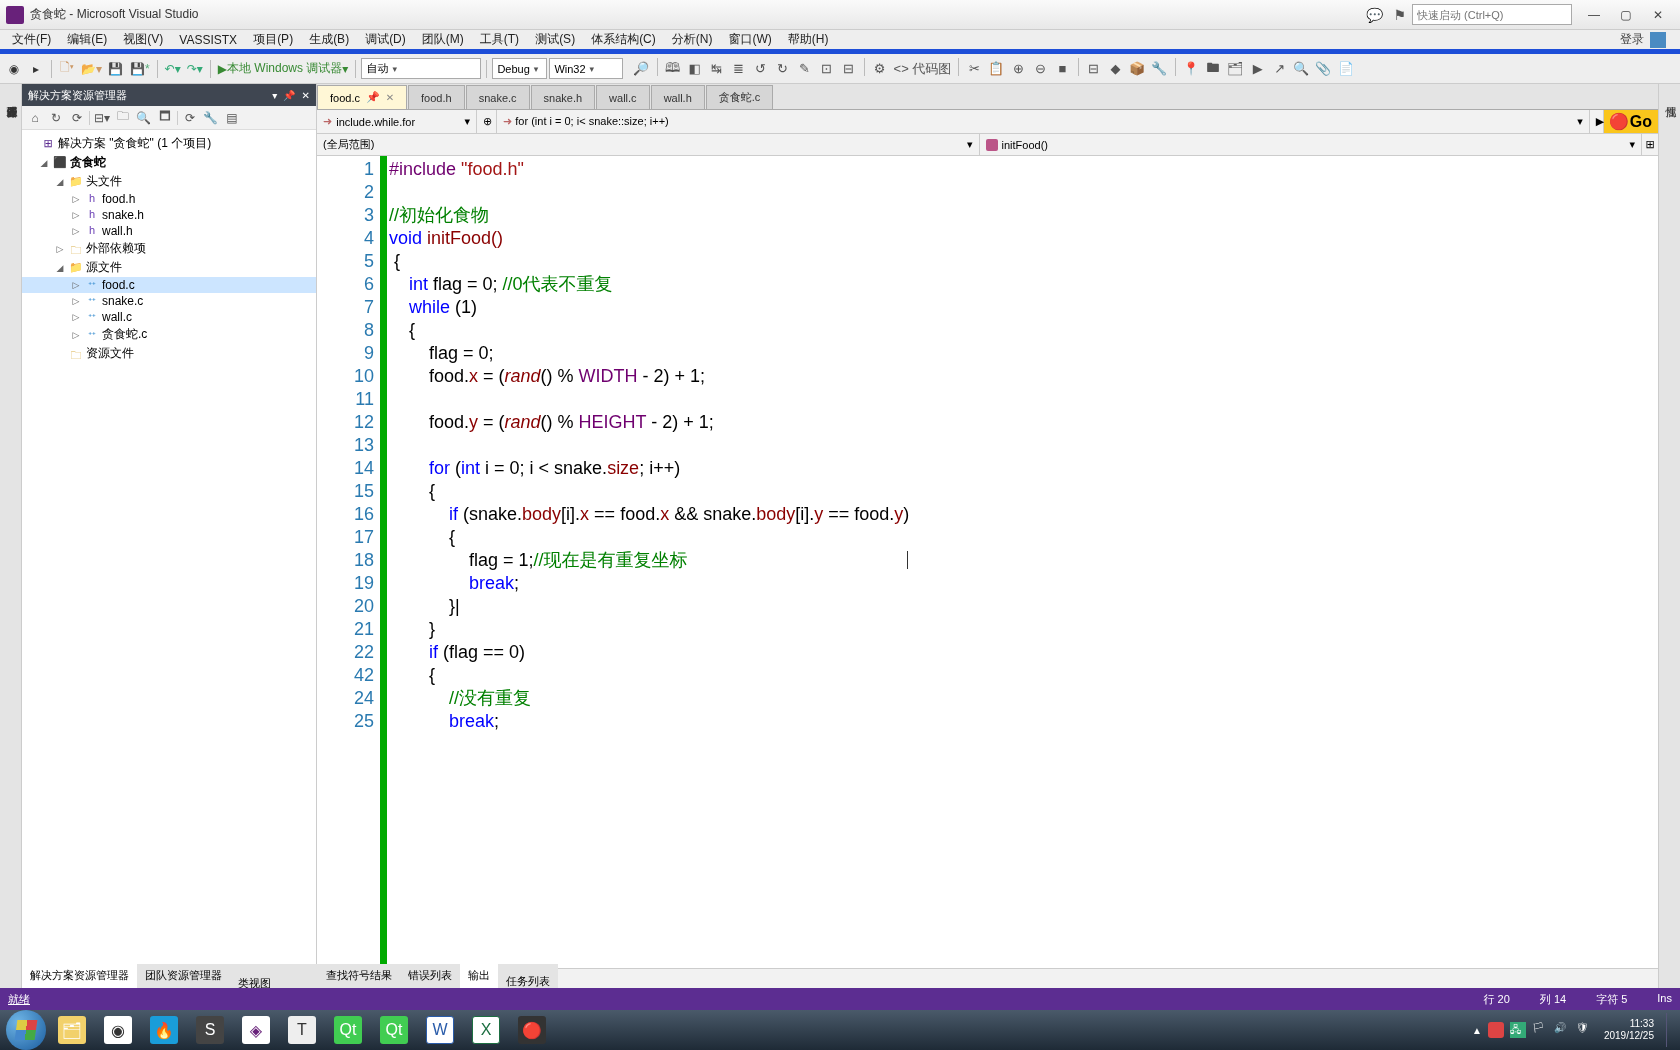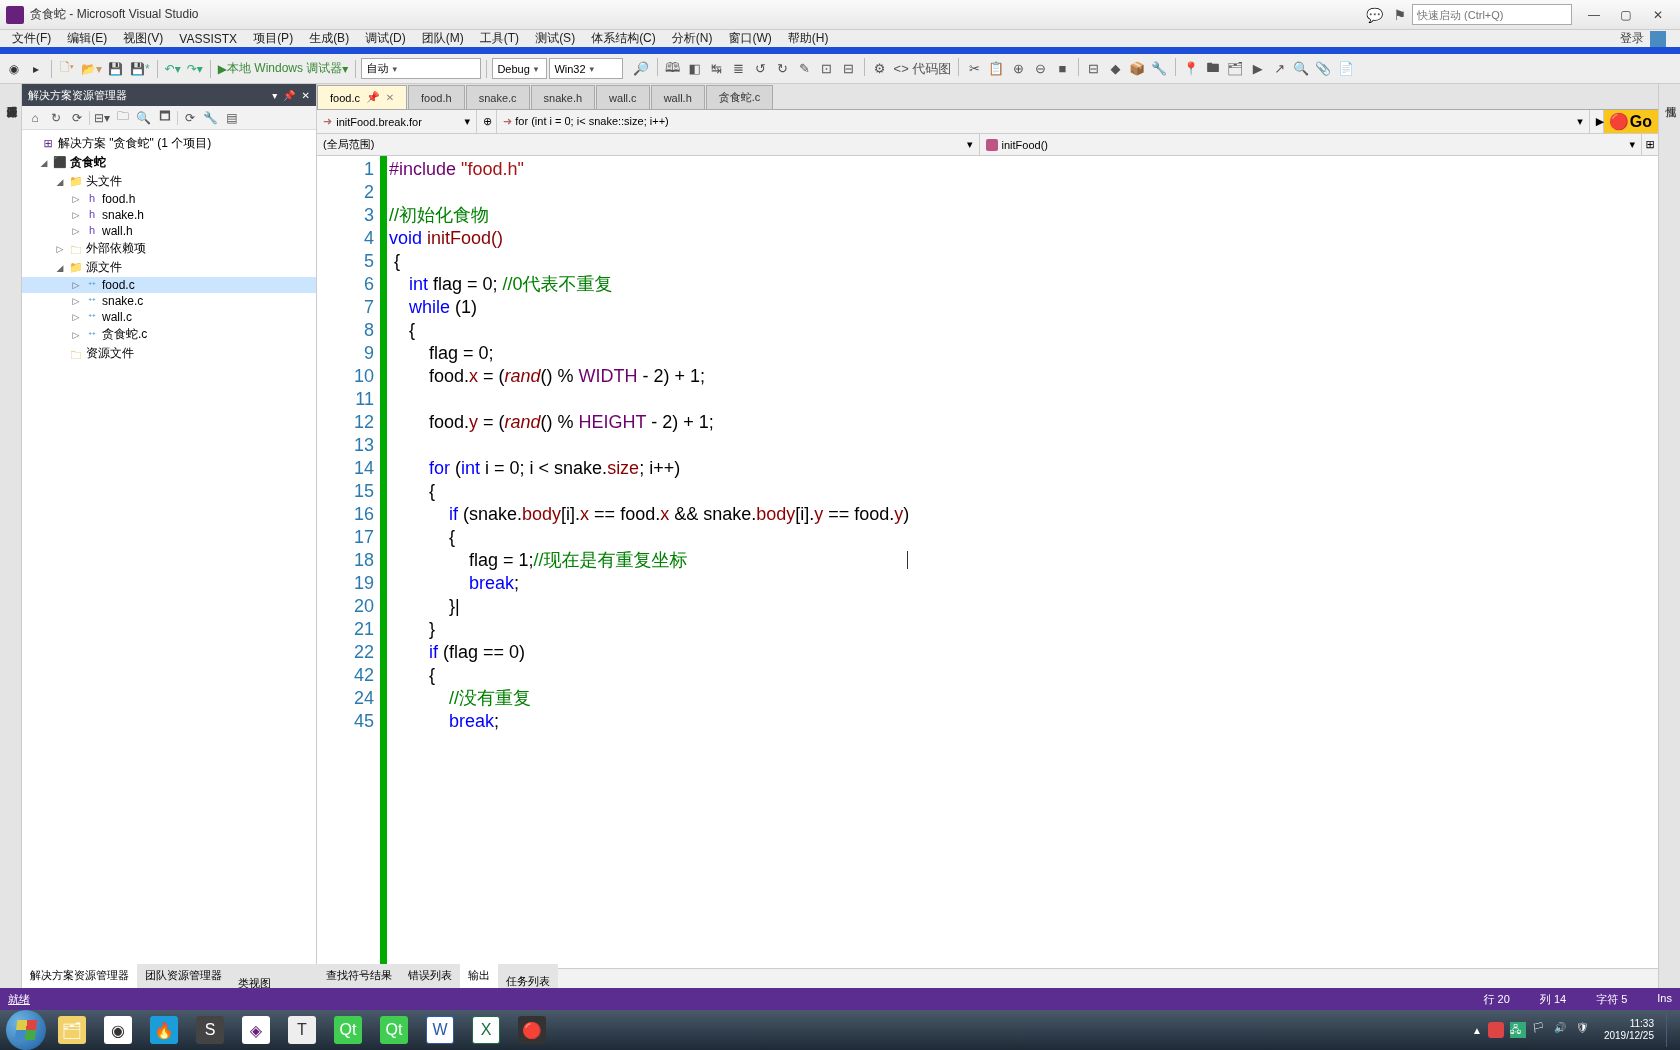--- a/index.html
+++ b/index.html
@@ -9,21 +9,21 @@
 .titlebar { height: 30px; background: linear-gradient(#fafafa,#e8e8e8); display: flex; align-items: center; padding: 0 6px; border-bottom: 1px solid #ccc; }
 .titlebar .vs-icon { width: 18px; height: 18px; background: #68217a; margin-right: 6px; border-radius: 2px; }
 .titlebar .title { font-size: 12px; color: #333; flex: 0 0 auto; }
 .titlebar .spacer { flex: 1; }
 .titlebar .sys-icons { display:flex; gap:10px; align-items:center; }
 .titlebar .sys-icons span { font-size:14px; color:#555; }
 .titlebar .qs { width:160px; height:21px; border:1px solid #aaa; font-size:11px; padding:0 4px; margin:0 6px; }
 .titlebar .win-btn { width:32px; height:24px; display:flex; align-items:center; justify-content:center; font-size:12px; color:#444; }
 
 
-.menubar { height: 24px; background: #eee; display: flex; align-items: center; padding: 0 4px; border-bottom:7px solid #1d4ed8; }
+.menubar { height: 24px; background: #eee; display: flex; align-items: center; padding: 0 4px; border-bottom:5px solid #1d4ed8; }
 .menubar .mi { font-size: 12px; padding: 2px 8px; color: #222; cursor: default; }
 .menubar .login { margin-left:auto; font-size:12px; padding:2px 10px; color:#444; display:flex; align-items:center; gap:6px; }
 .menubar .login .sq { width:16px;height:16px;background:#4a8bc2; }
 
 
 .toolbar { height: 30px; background: #eee; display: flex; align-items: center; padding: 0 4px; gap: 2px; border-bottom:1px solid #ccc; }
 .toolbar .tb-btn { min-width:20px; height:22px; display:flex; align-items:center; justify-content:center; font-size:12px; color:#333; padding:0 2px; }
 .toolbar .sep { width:1px; height:18px; background:#bbb; margin:0 3px; }
 .toolbar .play { color:#388a34; }
 .toolbar .dd { height:21px; border:1px solid #aaa; background:#fff; font-size:11px; padding:0 4px; display:flex; align-items:center; gap:4px; }
@@ -332,21 +332,21 @@
       <div class="doc-tab">
           <span>wall.h</span>
         </div>
       <div class="doc-tab">
           <span>贪食蛇.c</span>
         </div>
     </div>
     <div class="nav-bars">
       <div class="nb" style="width:160px">
           <span style="color:#b66">➜</span>
-          <span>initFood.break.for</span>
+          <span>include.while.for</span>
           <span style="margin-left:auto">▾</span>
         </div>
       <div class="nb" style="width:20px">⊕</div>
       <div class="nb grow">
           <span><span style="color:#b66">➜</span> <span>for (int i = 0; i&lt; snake::size; i++)</span></span>
           <span>▾</span>
         </div>
       <div class="nb" style="width:14px">▶</div>
       <div class="go">
           <span style="color:#c00">🔴</span>
@@ -384,21 +384,21 @@
           <div class="gl">15</div>
           <div class="gl">16</div>
           <div class="gl">17</div>
           <div class="gl">18</div>
           <div class="gl">19</div>
           <div class="gl">20</div>
           <div class="gl">21</div>
           <div class="gl">22</div>
           <div class="gl">42</div>
           <div class="gl">24</div>
-          <div class="gl">45</div>
+          <div class="gl">25</div>
         </div>
       <div class="change-bar"></div>
       <div class="code" id="code"><div><span class="s-mac">#include </span><span class="s-str">"food.h"</span></div><div>&nbsp;</div><div><span class="s-cmt">//初始化食物</span></div><div><span class="s-kw">void</span><span class="s-func"> initFood()</span></div><div><span class=""> {</span></div><div><span class="">    </span><span class="s-kw">int</span><span class=""> flag = 0; </span><span class="s-cmt">//0代表不重复</span></div><div><span class="">    </span><span class="s-kw">while</span><span class=""> (1)</span></div><div><span class="">    {</span></div><div><span class="">        flag = 0;</span></div><div><span class="">        food.</span><span class="s-field">x</span><span class=""> = (</span><span class="s-fn">rand</span><span class="">() % </span><span class="s-mac">WIDTH</span><span class=""> - 2) + 1;</span></div><div>&nbsp;</div><div><span class="">        food.</span><span class="s-field">y</span><span class=""> = (</span><span class="s-fn">rand</span><span class="">() % </span><span class="s-mac">HEIGHT</span><span class=""> - 2) + 1;</span></div><div>&nbsp;</div><div><span class="">        </span><span class="s-kw">for</span><span class=""> (</span><span class="s-kw">int</span><span class=""> i = 0; i &lt; snake.</span><span class="s-field">size</span><span class="">; i++)</span></div><div><span class="">        {</span></div><div><span class="">            </span><span class="s-kw">if</span><span class=""> (snake.</span><span class="s-field">body</span><span class="">[i].</span><span class="s-field">x</span><span class=""> == food.</span><span class="s-field">x</span><span class=""> &amp;&amp; snake.</span><span class="s-field">body</span><span class="">[i].</span><span class="s-field">y</span><span class=""> == food.</span><span class="s-field">y</span><span class="">)</span></div><div><span class="">            {</span></div><div><span class="">                flag = 1;</span><span class="s-cmt">//现在是有重复坐标</span></div><div><span class="">                </span><span class="s-kw">break</span><span class="">;</span></div><div><span class="">            }|</span></div><div><span class="">        }</span></div><div><span class="">        </span><span class="s-kw">if</span><span class=""> (flag == 0)</span></div><div><span class="">        {</span></div><div><span class="">            </span><span class="s-cmt">//没有重复</span></div><div><span class="">            </span><span class="s-kw">break</span><span class="">;</span></div>
         <span class="text-cursor" style="position:absolute; left:520px; top:395px;"></span>
       </div>
     </div>
     <div class="zoom-bar">
       <span>100 %</span>
         <span style="margin-left:2px">▾</span>
     </div>

